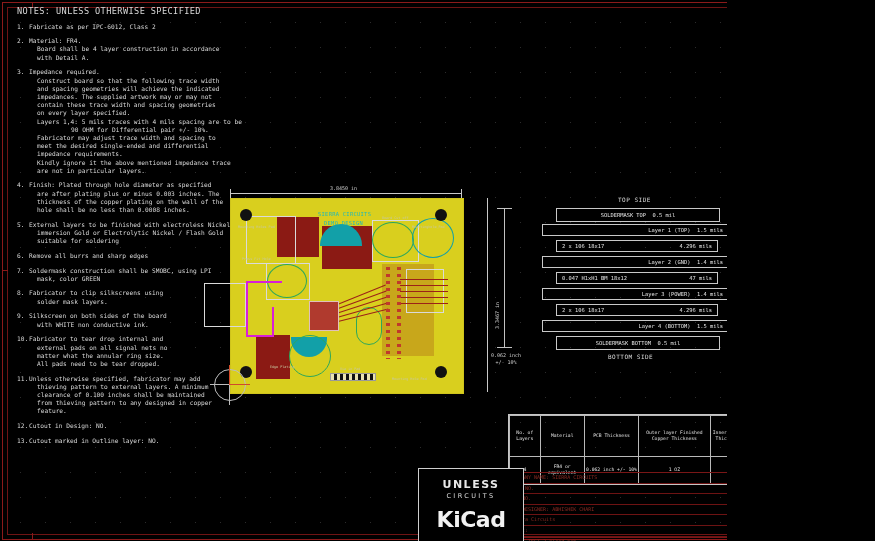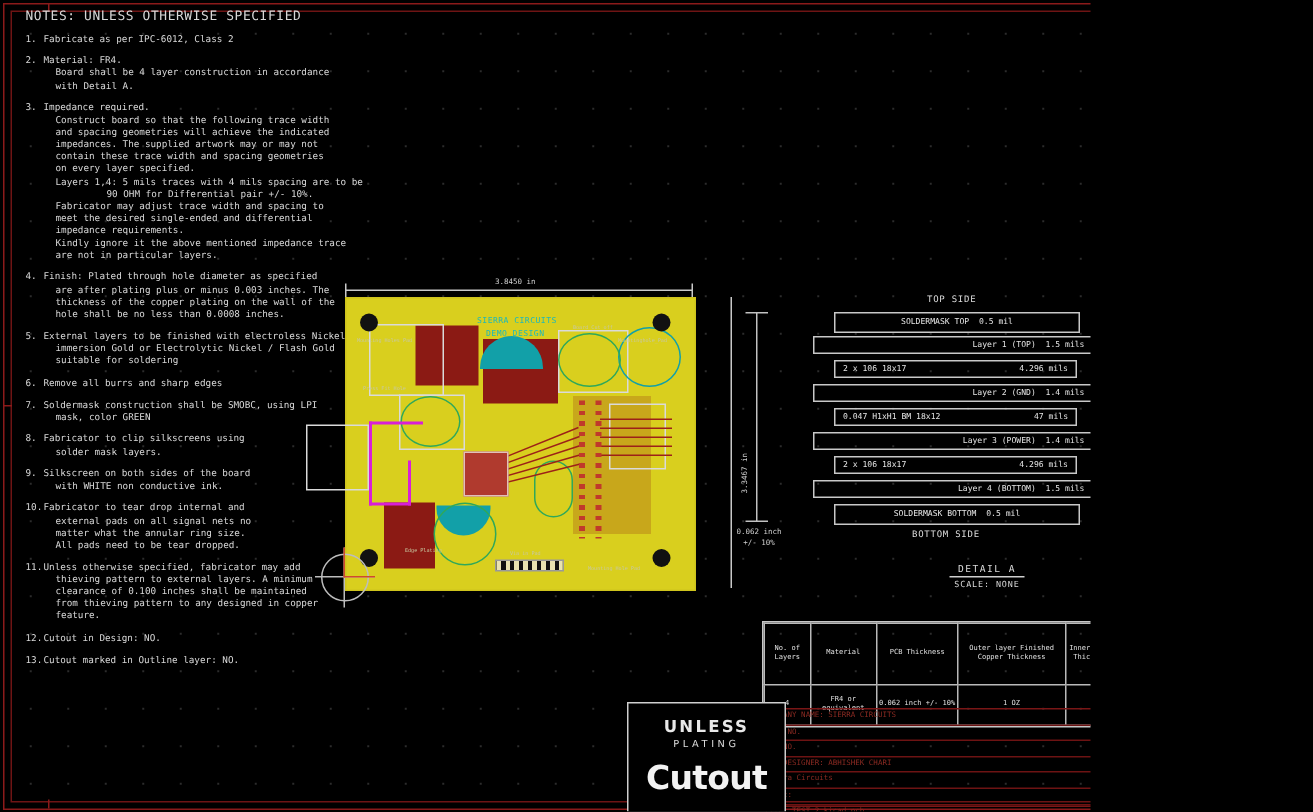--- a/index.html
+++ b/index.html
@@ -358,24 +358,20 @@
       <span>1 OZ COPPER AFTER PLATING</span>
     </div>
 
     <div class="slayer mask" style="top:140px;">
       <span>SOLDERMASK BOTTOM</span>&nbsp;&nbsp;
       <span>0.5 mil</span>
     </div>
 
     <div class="side-lbl" style="left:80px;top:157px;">BOTTOM SIDE</div>
 
-    <div id="detaila">
-      <div class="d1">DETAIL A</div>
-      <div class="d2">SCALE: NONE</div>
-    </div>
   </div>
 
   <div id="spec">
     <table>
       <thead>
         <tr>
           <th style="width:9%">No. of Layers</th>
           <th style="width:13%">Material</th>
           <th style="width:16%">PCB Thickness</th>
           <th style="width:21%">Outer layer Finished Copper Thickness</th>
@@ -402,17 +398,17 @@
     <div class="row">REV NO.</div>
     <div class="row">PCB DESIGNER: ABHISHEK CHARI</div>
     <div class="row">Sierra Circuits</div>
     <div class="row">Sheet:</div>
     <div class="row">File: TEST_2.kicad_pcb</div>
 
   </div>
 
   <div id="logo">
     <div class="sierra">UNLESS</div>
-    <div class="circ">PLATING</div>
-    <div class="kicad">Cutout</div>
+    <div class="circ">CIRCUITS</div>
+    <div class="kicad">KiCad</div>
   </div>
 
 </div>
 
 </body></html>

